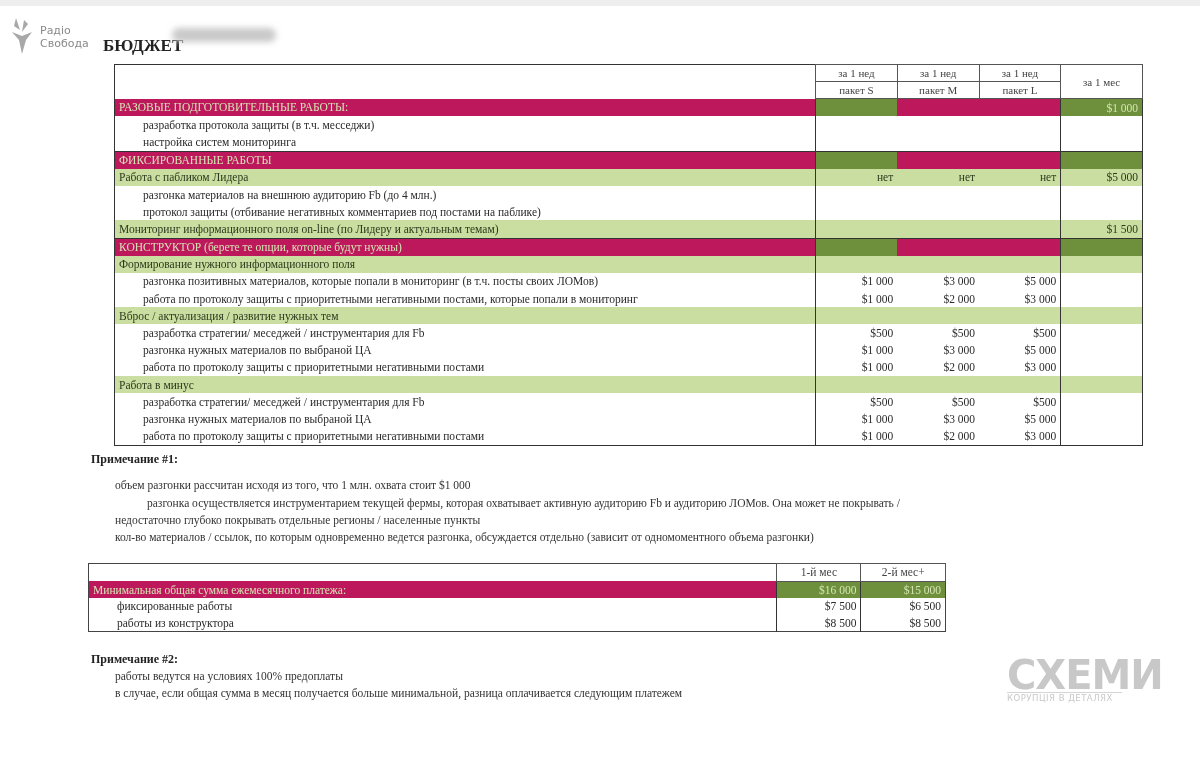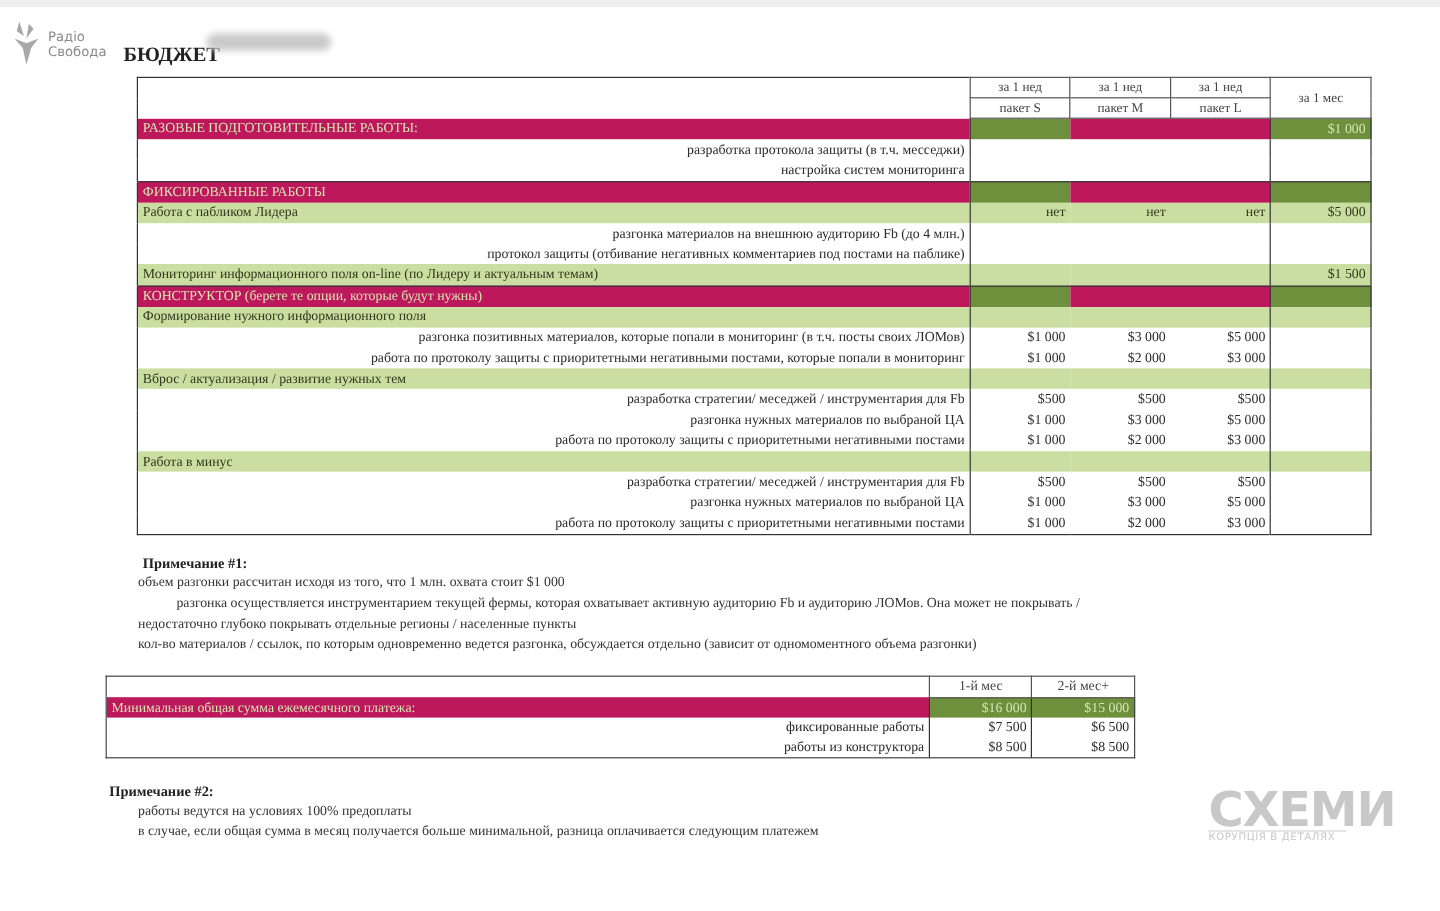--- a/index.html
+++ b/index.html
@@ -19,21 +19,21 @@
   .hdr td { height:16px; }
   .c-label { width:684px; }
   .c-s, .c-m, .c-l { width:76px; text-align:center; }
   .c-mo { width:76px; }
   .num { text-align:right; }
   .vl { border-left:1.5px solid #333; }
   .hdr .cell { border:1px solid #555; text-align:center; color:#444; font-size:11px; }
   .dark td { background:#be185d; color:#d6e6b3; }
   .dark td.vl { background:#6e8f3c; }
   .light td { background:#c9dea0; color:#2e3a1e; }
-  .sub td:first-child { padding-left:12px;text-align:right; }
+  .sub td:first-child { padding-left:28px; }
   .tline td { border-top:1.5px solid #333; }
 
   .note-h { position:absolute; left:91px; font-family:"Liberation Serif",serif; font-weight:bold; font-size:12px; color:#222; }
   .note-l { position:absolute; left:115px; font-family:"Liberation Serif",serif; font-size:11.5px; color:#333; white-space:nowrap; }
 
   .sum { left:88px; top:563px; width:858px; border:1.5px solid #444; }
   .sum td { height:16.5px; }
   .sum .c1 { width:688px;margin-top:18px; }
   .sum .c2, .sum .c3 { width:78px; text-align:right; }
   .sum .hcell { text-align:center; border:1px solid #555; color:#444; }
@@ -211,21 +211,21 @@
       <tr class="sub">
         <td class="c-label">работа по протоколу защиты с приоритетными негативными постами</td>
         <td class="c-s num vl">$1 000</td>
         <td class="c-m num">$2 000</td>
         <td class="c-l num">$3 000</td>
         <td class="c-mo num vl"></td>
       </tr>
     </tbody>
 </table>
 
-<div class="note-h" style="top:462px;margin-left:28px;">Примечание #1:</div>
+<div class="note-h" style="top:452px;">Примечание #1:</div>
 <div class="note-l" style="top:479px;">объем разгонки рассчитан исходя из того, что 1 млн. охвата стоит $1 000</div>
 <div class="note-l" style="top:497px;padding-left:32px;">разгонка осуществляется инструментарием текущей фермы, которая охватывает активную аудиторию Fb и аудиторию ЛОМов. Она может не покрывать /</div>
 <div class="note-l" style="top:514px;">недостаточно глубоко покрывать отдельные регионы / населенные пункты</div>
 <div class="note-l" style="top:531px;">кол-во материалов / ссылок, по которым одновременно ведется разгонка, обсуждается отдельно (зависит от одномоментного объема разгонки)</div>
 
 <table class="sum">
   <tbody>
       <tr>
     <td class="c1"></td>
     <td class="c2 hcell">1-й мес</td>

